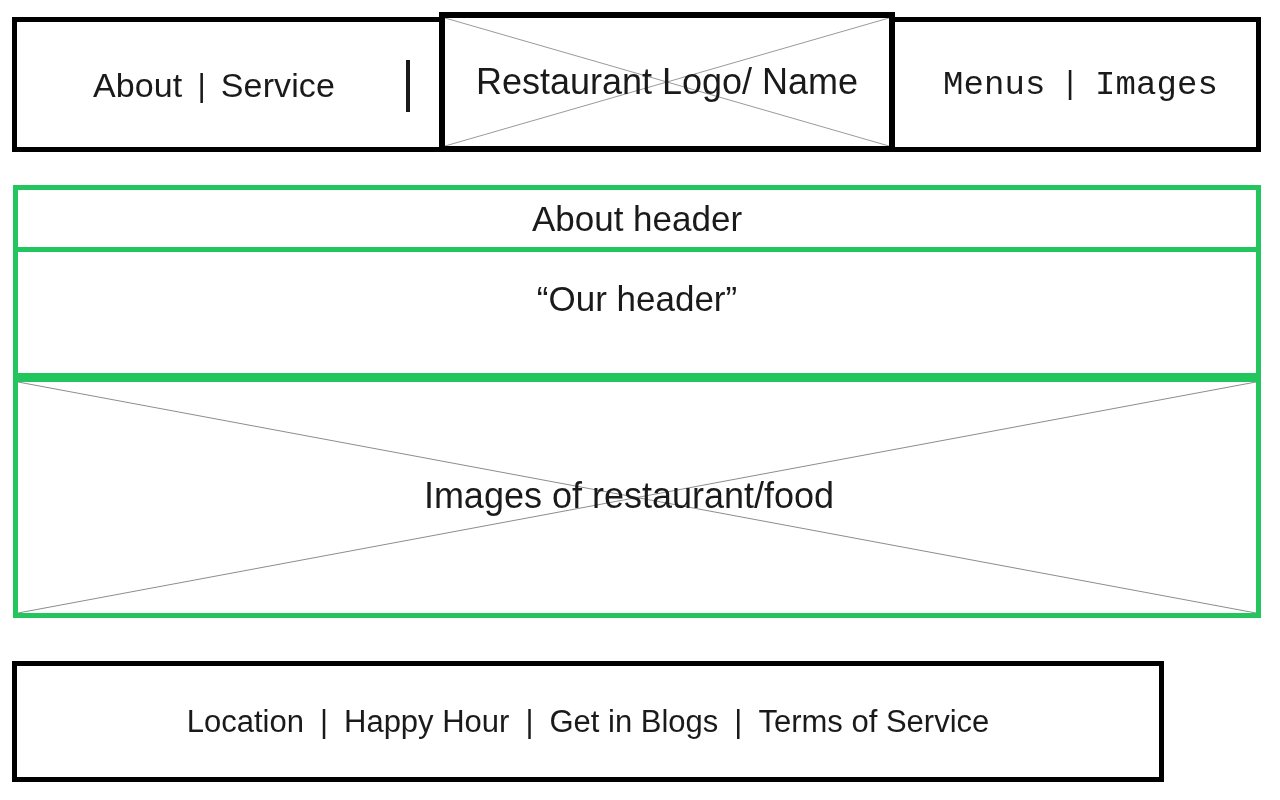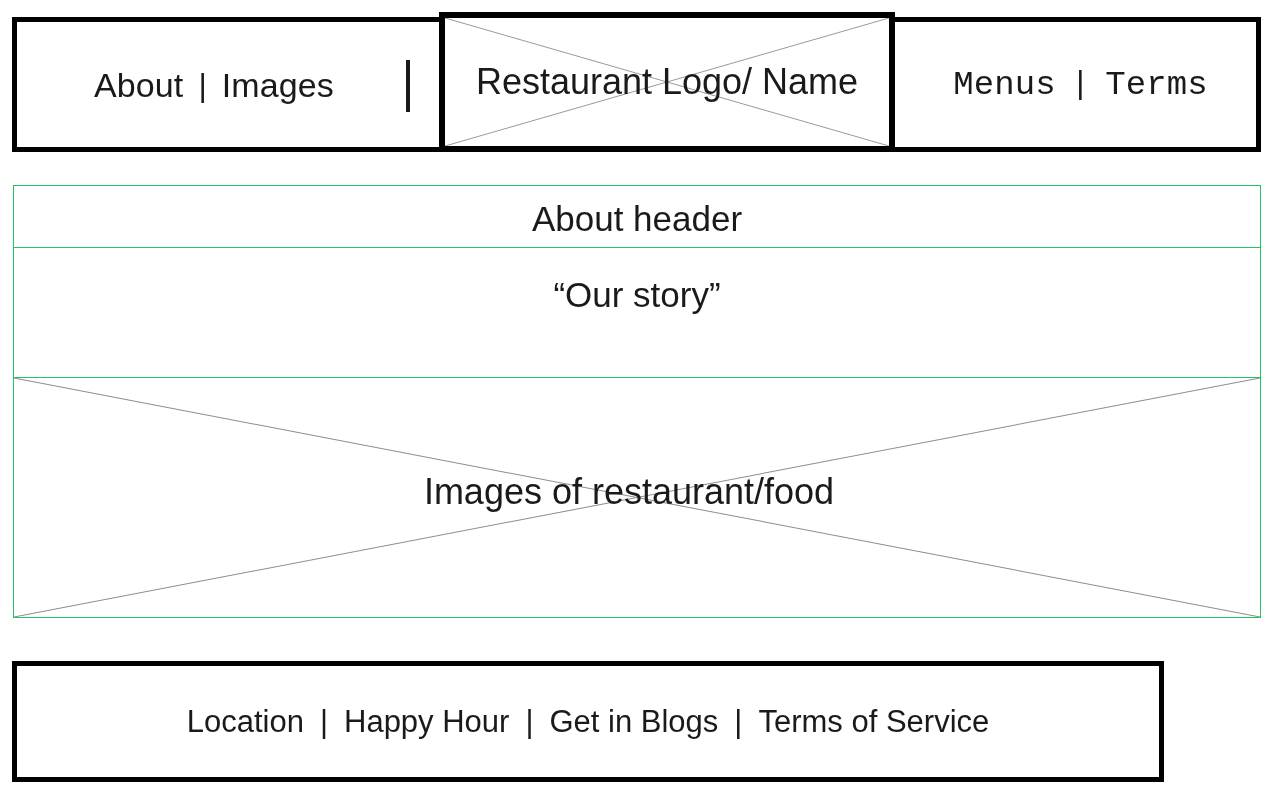--- a/index.html
+++ b/index.html
@@ -137,21 +137,21 @@
     top: 185px;
     width: 1248px;
     height: 433px;
   }
 
   .panel {
     position: absolute;
     left: 0;
     box-sizing: border-box;
     background: #ffffff;
-    border: 1px solid #22c55e;
+    border: 5px solid #22c55e;
   }
 
   .panel-about-header {
     top: 0;
     width: 100%;
     height: 67px;
     display: flex;
     align-items: center;
     justify-content: center;
   }
@@ -234,27 +234,27 @@
 <body>
 
 <div class="wireframe">
 
   <div class="navbar">
     <div class="nav-row">
 
       <div class="nav-group left">
         <span class="nav-link">About</span>
         <span class="nav-sep">|</span>
-        <span class="nav-link">Images</span>
+        <span class="nav-link">Service</span>
       </div>
 
       <div class="nav-group right">
         <span class="nav-link">Menus</span>
         <span class="nav-sep">|</span>
-        <span class="nav-link">Terms</span>
+        <span class="nav-link">Images</span>
       </div>
 
     </div>
   </div>
 
   <div class="pipe-standalone pipe-left"></div>
   <div class="pipe-standalone pipe-right"></div>
 
   <div class="logo-box">
     <svg class="xmark" viewBox="0 0 456 140" preserveAspectRatio="none">
@@ -265,21 +265,21 @@
   </div>
 
   <div class="content-stack">
 
     <div class="panel panel-about-header">
       <span class="heading-text">About header</span>
     </div>
 
     <div class="panel panel-our-story">
       <div class="story-text">
-        <span class="heading-text">“Our story”</span>
+        <span class="heading-text">“Our header”</span>
       </div>
     </div>
 
     <div class="panel panel-images img-box">
       <svg class="xmark" viewBox="0 0 1238 231" preserveAspectRatio="none">
         <line x1="0" y1="0" x2="1238" y2="231" stroke="#8d8d8d" stroke-width="1" vector-effect="non-scaling-stroke"></line>
         <line x1="1238" y1="0" x2="0" y2="231" stroke="#8d8d8d" stroke-width="1" vector-effect="non-scaling-stroke"></line>
       </svg>
       <div class="img-label">Images of restaurant/food</div>
     </div>

